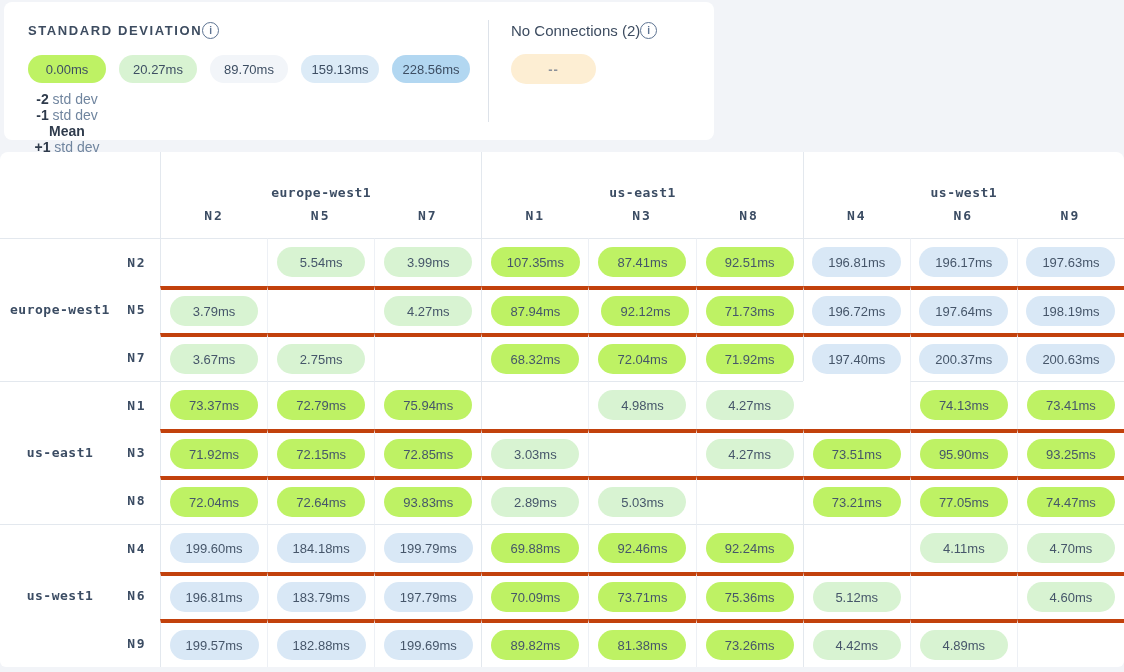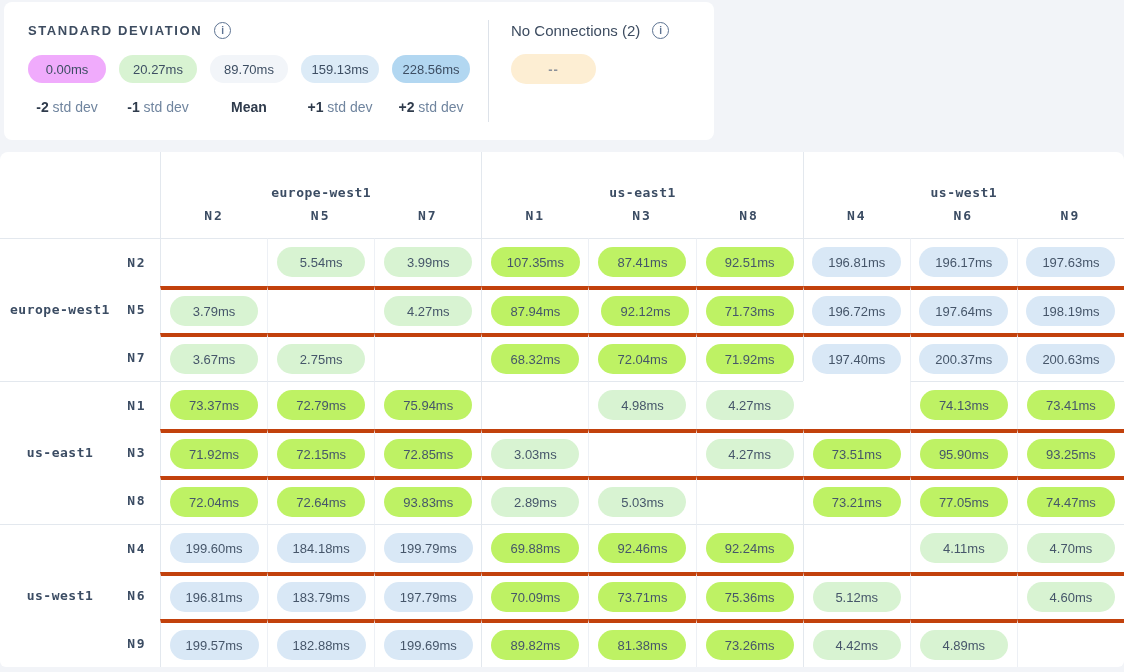--- a/index.html
+++ b/index.html
@@ -12,38 +12,38 @@
   }
   .mono { font-family:"DejaVu Sans Mono",monospace; }
 
   
   .legend-card {
     position:absolute; left:4px; top:2px; width:710px; height:138px;
     background:#ffffff; border-radius:8px;
     display:flex; align-items:stretch;
   }
   .legend-left { padding:20px 0 0 24px; width:484px; }
-  .legend-title-row { display:flex; align-items:center; gap:12px; }
+  .legend-title-row { display:flex; align-items:center; gap:0; }
   .legend-title {
     font-size:13px; font-weight:bold; letter-spacing:1.6px; color:#3d4c60;
   }
   .info-icon {
     width:17px; height:17px; border:1.5px solid #5d7392; border-radius:50%;
     color:#5d7392; font-size:10px; font-weight:bold; font-style:normal;
     display:inline-flex; align-items:center; justify-content:center;
     cursor:pointer; flex:0 0 auto;
   }
   .pill-row { display:flex; gap:13px; margin-top:16px; }
   .pill {
     display:inline-flex; align-items:center; justify-content:center;
     height:28px; border-radius:15px; font-size:13px; color:#3d4e63;
     padding:0 10px;
   }
   .legend-pill { width:78px; flex:0 0 auto; }
-  .label-row { display:flex; margin-top:16px; }
+  .label-row { display:flex; margin-top:8px;flex-direction:column; }
   .legend-label {
     width:78px; margin-right:13px; text-align:center;
     font-size:14px; color:#70859f; white-space:nowrap;
   }
   .legend-label b { color:#2f3b4c; font-weight:bold; }
   .v-divider { width:1px; background:#dde2e9; margin:18px 0 18px 0; }
   .legend-right { padding:20px 0 0 22px; flex:1; }
   .nc-title { font-size:15px; color:#3d4c60; }
   .nc-pill {
     margin-top:15px; width:85px; height:30px; color:#8b9099;
@@ -97,21 +97,21 @@
 
 <div>
 
   <div class="legend-card">
     <div class="legend-left">
       <div class="legend-title-row">
         <span class="legend-title">STANDARD DEVIATION</span>
         <span class="info-icon">i</span>
       </div>
       <div class="pill-row" id="legend-pills">
-          <span class="pill legend-pill" style="background: #f0abfc;">0.00ms</span>
+          <span class="pill legend-pill" style="background: #bef264;">0.00ms</span>
           <span class="pill legend-pill" style="background: rgb(216, 243, 210);">20.27ms</span>
           <span class="pill legend-pill" style="background: rgb(242, 245, 249);">89.70ms</span>
           <span class="pill legend-pill" style="background: rgb(220, 235, 247);">159.13ms</span>
           <span class="pill legend-pill" style="background: rgb(178, 215, 241);">228.56ms</span>
         </div>
       <div class="label-row" id="legend-labels">
           <div class="legend-label"><b>-2</b> std dev</div>
           <div class="legend-label"><b>-1</b> std dev</div>
           <div class="legend-label"><b>Mean</b></div>
           <div class="legend-label"><b>+1</b> std dev</div>

